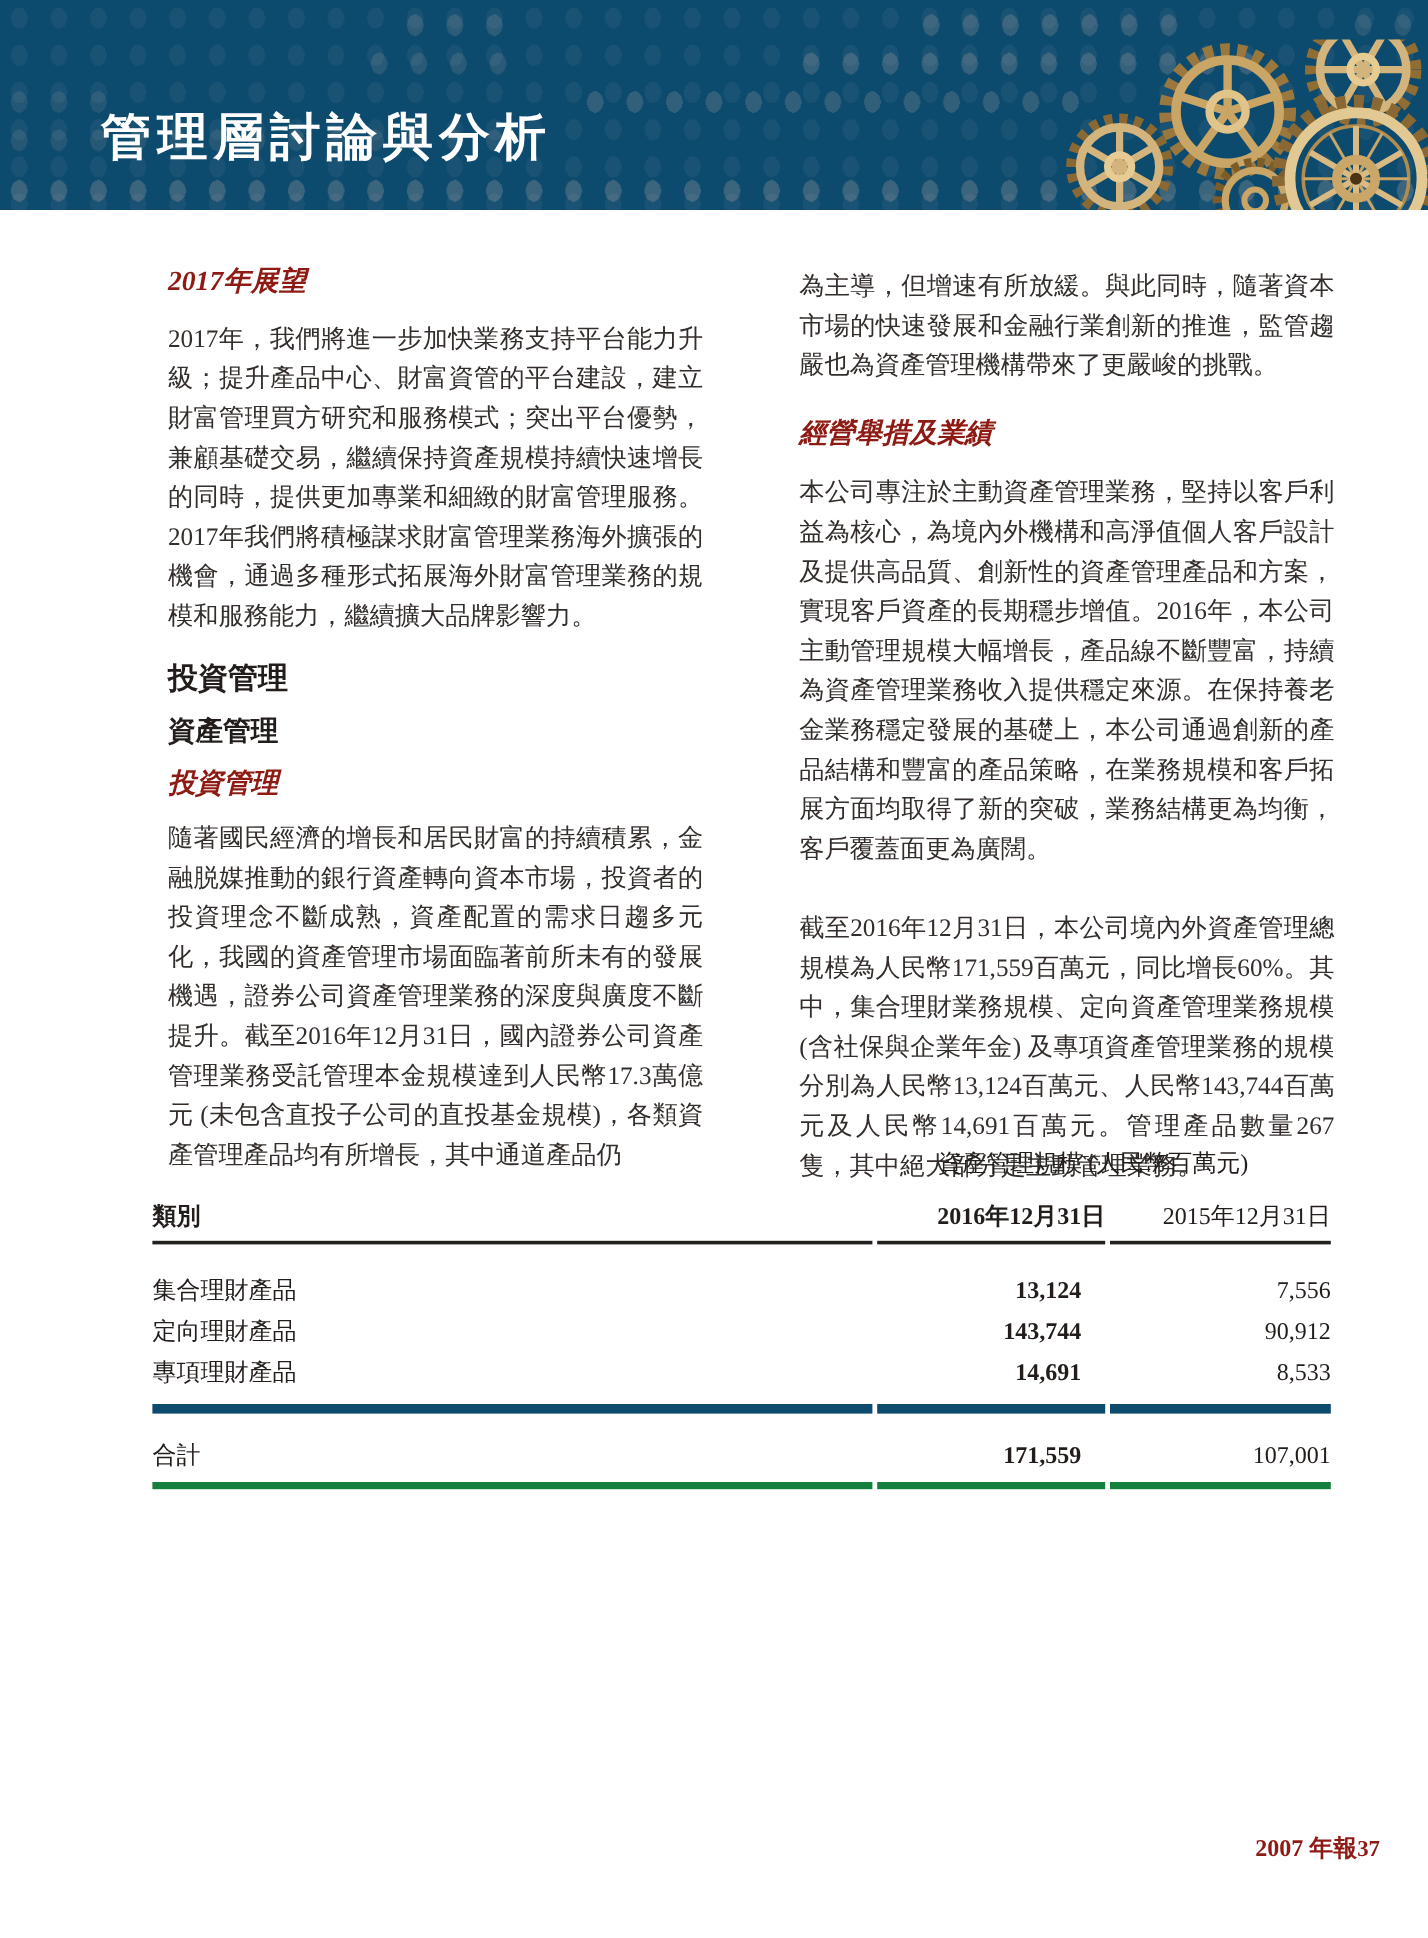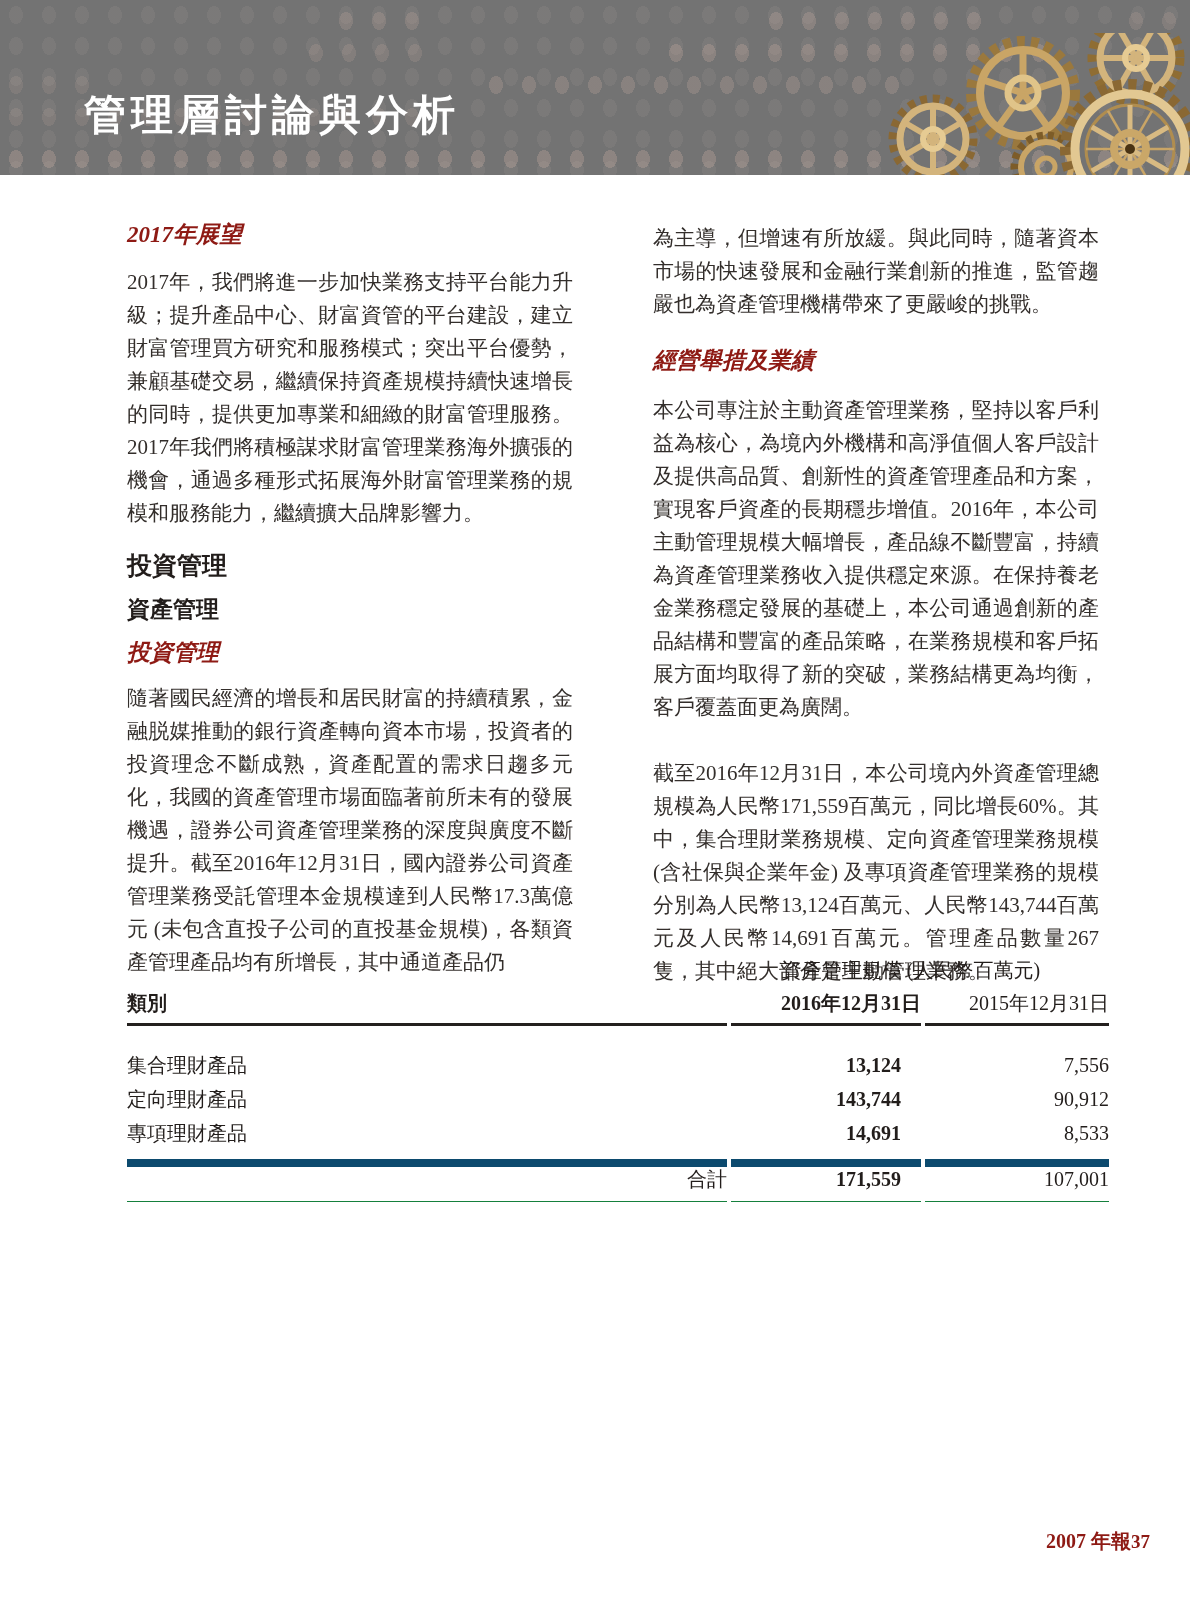--- a/index.html
+++ b/index.html
@@ -1,70 +1,70 @@
 <!DOCTYPE html>
 <html><head>
 <meta charset="utf-8">
 <style>
   html,body{margin:0;padding:0;background:#ffffff;}
   .page{position:relative;width:1190px;height:1615px;background:#ffffff;overflow:hidden;
         font-family:"Liberation Serif","DejaVu Serif",serif;color:#2e2a27;}
 
   
-  .banner{position:absolute;top:0;left:0;width:1190px;height:175px;background:#737373;overflow:hidden;}
+  .banner{position:absolute;top:0;left:0;width:1190px;height:175px;background:#0c4a6e;overflow:hidden;}
   .banner::before{content:"";position:absolute;inset:0;
       background-image:radial-gradient(ellipse 10px 13px at 16px 15px, rgba(255,228,216,0.055) 0 68%, transparent 69%);
       background-size:33px 31px;}
   .dot-row{position:absolute;height:30px;
       background-image:radial-gradient(ellipse 10px 13px at 16px 15px, rgba(246,203,186,var(--a,0.16)) 0 68%, transparent 69%);
       background-size:33px 30px;background-repeat:repeat-x;}
   .dr1{top:6px;left:330px;width:100px;--a:.14;}
   .dr2{top:6px;left:760px;width:240px;--a:.17;}
   .dr3{top:6px;left:1120px;width:70px;--a:.12;}
   .dr4{top:38px;left:300px;width:130px;--a:.12;}
   .dr5{top:38px;left:660px;width:400px;--a:.18;}
   .dr6{top:70px;left:0;width:100px;--a:.10;}
   .dr7{top:70px;left:480px;width:430px;--a:.16;}
   .dr8{top:102px;left:0;width:430px;--a:.11;}
   .dr9{top:144px;left:0;width:1190px;--a:.20;}
   .banner-title{position:absolute;left:84px;top:94px;color:#ffffff;font-size:42px;font-weight:700;
       letter-spacing:5px;line-height:1;}
   .gears{position:absolute;right:0;bottom:0;}
 
   
-  .columns{position:absolute;top:222px;left:127px;width:973px;display:flex;gap:80px;}
+  .columns{position:absolute;top:222px;left:140px;width:973px;display:flex;gap:80px;}
   .col{width:446px;}
   .col p{margin:0;font-size:21px;line-height:33px;text-align:justify;text-justify:inter-character;color:#332e2b;}
   .h-red{color:#8e1a14;font-style:italic;font-weight:700;font-size:23px;line-height:26px;margin:0;}
   .h1-black{font-size:25px;font-weight:700;color:#221d1b;line-height:28px;margin:22px 0 0;}
   .h2-black{font-size:23px;font-weight:700;color:#221d1b;line-height:26px;margin:17px 0 0;}
   .mt-head{margin-top:17px;}
   .p-after-head{margin-top:16px !important;}
   .ops-head{margin-top:27px;}
   .p-op1{margin-top:20px !important;}
   .p-op2{margin-top:33px !important;}
   .p-outlook{margin-top:18px !important;}
 
   
   .table-section{position:absolute;left:127px;top:958px;width:970px;color:#221d1b;}
   .tbl-title{margin-left:auto;width:372px;text-align:center;font-size:20px;line-height:24px;}
-  table.aum{width:978px;margin-left:-4px;margin-top:9px;border-collapse:separate;border-spacing:4px 0;table-layout:fixed;}
+  table.aum{width:978px;margin-left:-4px;margin-top:20px;border-collapse:separate;border-spacing:4px 0;table-layout:fixed;}
   col.c-cat{width:600px;}col.c-y16{width:190px;}col.c-y15{width:184px;}
   .aum th,.aum td{font-size:20px;line-height:24px;vertical-align:bottom;padding:0;}
   .aum thead th{border-bottom:3px solid #23201e;padding-bottom:8px;}
   th.cat{text-align:left;font-weight:700;}
   th.y16{text-align:right;font-weight:700;}
   th.y15{text-align:right;font-weight:400;}
   td.cat{text-align:left;font-weight:400;}
   td.num{text-align:right;}
   td.b16{font-weight:700;padding-right:20px;}
   tr.r td{padding-top:5px;padding-bottom:5px;}
   tr.first td{padding-top:27px;font-family:Liberation Serif, serif;}
   tr.last td{padding-bottom:14px;border-bottom:8px solid #0c4a6e;}
-  tr.total td{padding-bottom:10px;border-bottom:1px solid #15803d;text-align:right;}
+  tr.total td{padding-top:23px;padding-bottom:10px;border-bottom:6px solid #15803d;}
 
   
   .footer{position:absolute;top:1529px;right:40px;color:#8e1a14;font-weight:700;font-size:20px;line-height:24px;}
   .footer .page-num{font-size:19px;}
 </style>
 </head>
 <body>
 
 <div class="page">
 

